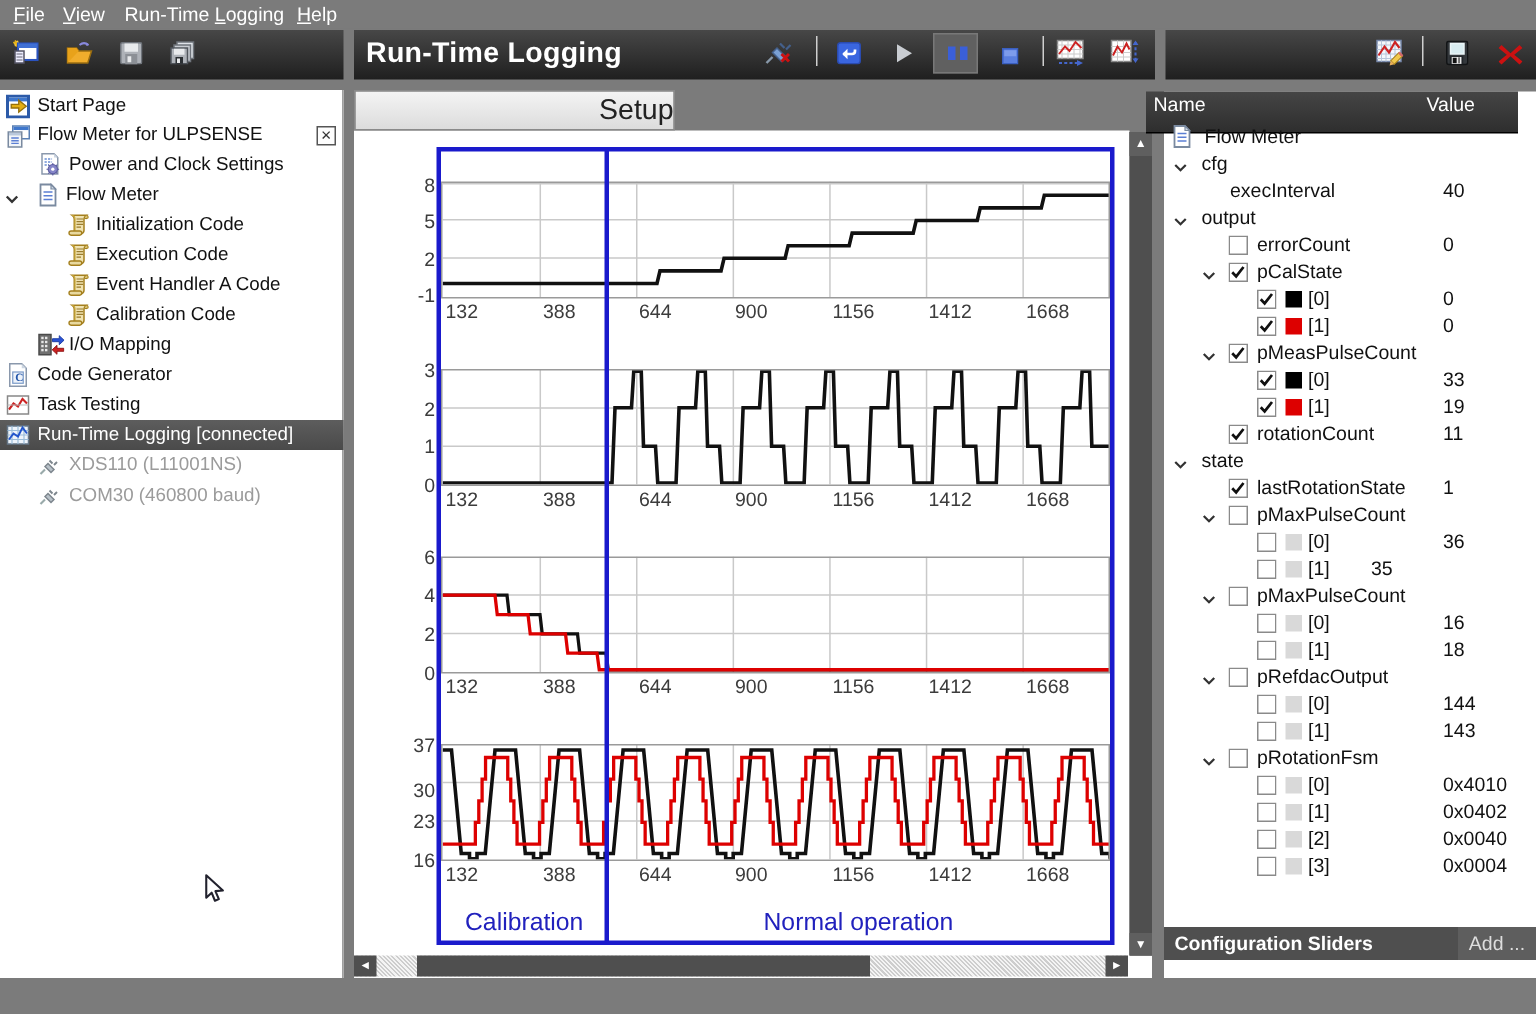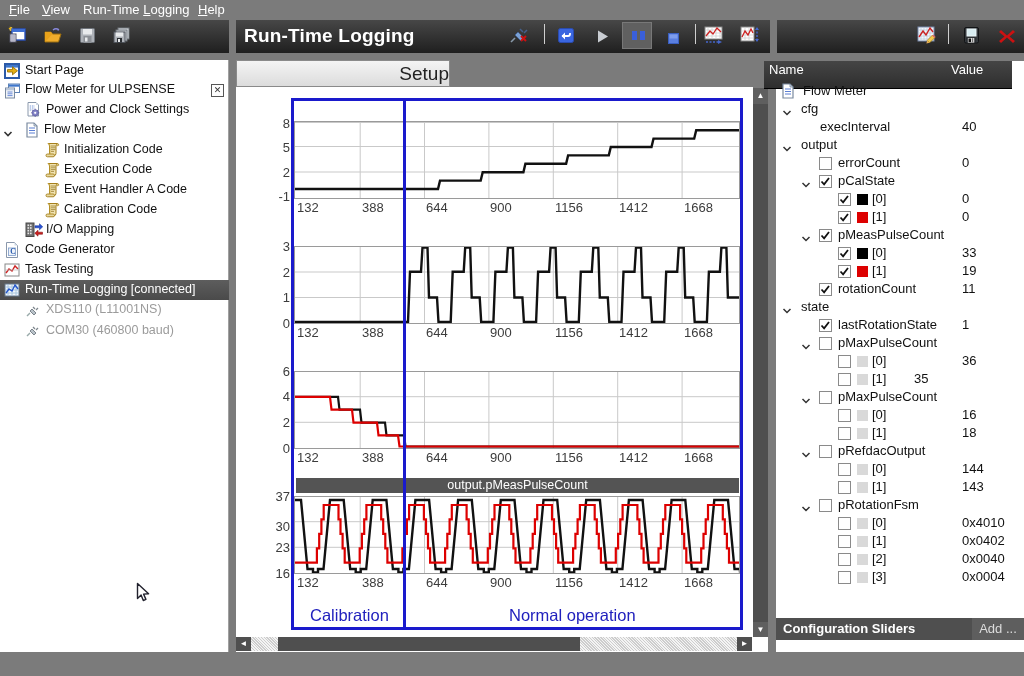--- a/index.html
+++ b/index.html
@@ -328,21 +328,20 @@
       <polyline points="0.0,25.8 35.0,25.8 36.5,38.7 57.0,38.7 58.5,51.6 82.0,51.6 83.5,64.4 103.0,64.4 104.5,75.5 445.0,75.5" fill="none" stroke="#dd0000" stroke-width="2.2"></polyline>
     </svg>
 <div class="pbox" style="top:371px"></div>
 <div class="xlab" style="left:297px;top:450px">132</div>
 <div class="xlab" style="left:362px;top:450px">388</div>
 <div class="xlab" style="left:426px;top:450px">644</div>
 <div class="xlab" style="left:490px;top:450px">900</div>
 <div class="xlab" style="left:555px;top:450px">1156</div>
 <div class="xlab" style="left:619px;top:450px">1412</div>
 <div class="xlab" style="left:684px;top:450px">1668</div>
-<div class="gtitle" style="top:478px">output.pMeasPulseCount</div>
 <div class="ylab" style="top:488.5px">37</div>
 <div class="ylab" style="top:519px">30</div>
 <div class="ylab" style="top:539.8px">23</div>
 <div class="ylab" style="top:565.5px">16</div>
 <svg class="plot" style="top:496px" width="445" height="77" viewBox="0 0 445 77">
       <line x1="65.2" y1="0" x2="65.2" y2="77" stroke="#c9c9c9" stroke-width="1"></line>
       <line x1="129.5" y1="0" x2="129.5" y2="77" stroke="#c9c9c9" stroke-width="1"></line>
       <line x1="193.9" y1="0" x2="193.9" y2="77" stroke="#c9c9c9" stroke-width="1"></line>
       <line x1="258.3" y1="0" x2="258.3" y2="77" stroke="#c9c9c9" stroke-width="1"></line>
       <line x1="322.7" y1="0" x2="322.7" y2="77" stroke="#c9c9c9" stroke-width="1"></line>

